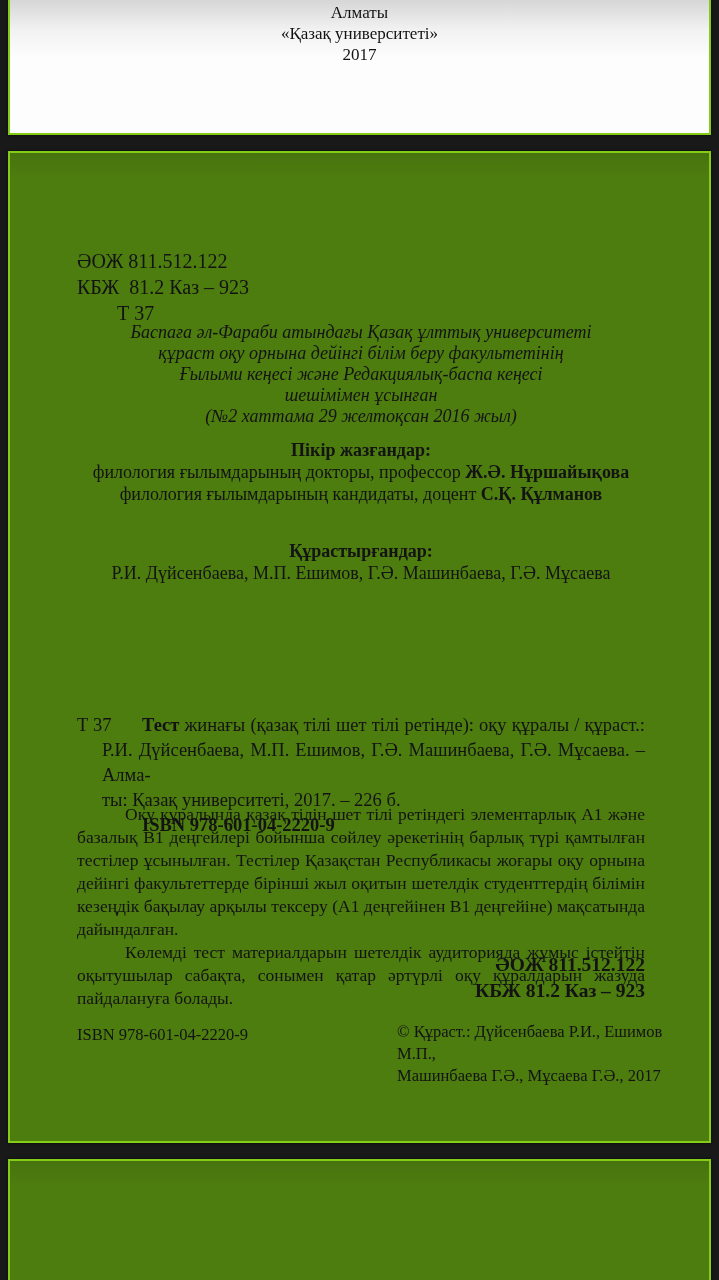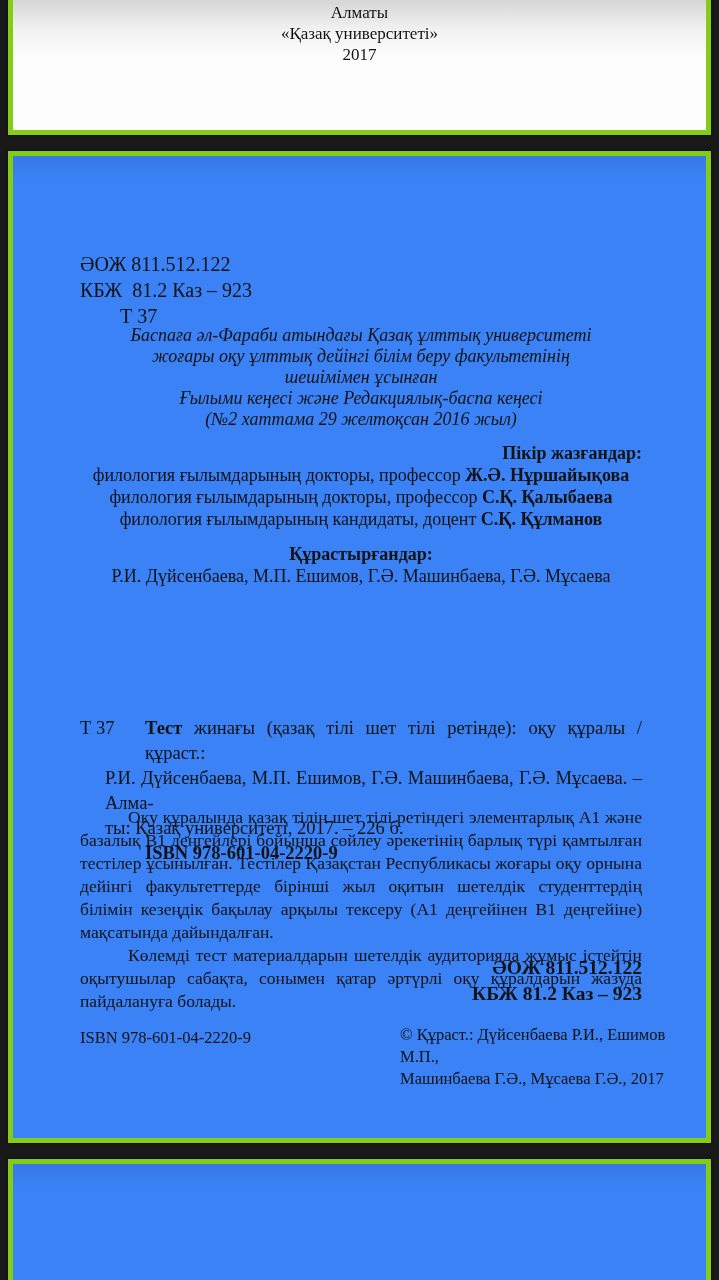--- a/index.html
+++ b/index.html
@@ -9,22 +9,22 @@
     overflow: hidden;
     font-family: "Liberation Serif", "DejaVu Serif", serif;
     color: #131313;
     -webkit-font-smoothing: antialiased;
   }
   .viewport { position: relative; width: 719px; height: 1280px; }
 
   .page {
     position: absolute;
     left: 8px; width: 703px;
-    background: #3b82f6;
-    border: 5px solid #84cc16;
+    background: #4d7c0f;
+    border: 2px solid #84cc16;
     box-sizing: border-box;
     box-shadow: 0 0 3px rgba(0,0,0,0.6);
   }
   .page-top {
     top: 0; height: 135px;
     background: linear-gradient(180deg, #d6d6d6 0px, #f2f2f2 30px, #fdfdfd 58px);
     border-top: none;
   }
   .page-main { top: 151px; height: 992px; }
   .page-main::before, .page-next::before {
@@ -46,21 +46,21 @@
 
   .b-udc { top: 95px; font-size: 20px; line-height: 26px; }
   .b-udc .indent { padding-left: 40px; }
 
   .b-approval {
     top: 169px; text-align: center;
     font-style: italic; font-size: 18px; line-height: 21px;
   }
 
   .b-reviewers { top: 286px; text-align: center; font-size: 18px; line-height: 22px; }
-  .b-reviewers .h { font-weight: bold; text-align: right; }
+  .b-reviewers .h { font-weight: bold; }
   .bi { font-weight: bold; }
 
   .b-compilers { top: 387px; text-align: center; font-size: 18px; line-height: 22px; }
   .b-compilers .h { font-weight: bold; }
 
   .b-catalog { top: 560px; font-size: 18.5px; line-height: 25px; }
   .b-catalog .code { position: absolute; left: 0; top: 0; }
   .b-catalog .l { text-align: justify; }
   .b-catalog .l1 { padding-left: 65px; text-align-last: justify; }
   .b-catalog .l2 { padding-left: 25px; text-align-last: justify; }
@@ -92,30 +92,29 @@
   <section class="page page-main">
 
     <div class="blk b-udc">
       <div>ӘОЖ 811.512.122</div>
       <div>КБЖ&nbsp; 81.2 Каз – 923</div>
       <div class="indent">Т 37</div>
     </div>
 
     <div class="blk b-approval">
       <div>Баспаға әл-Фараби атындағы Қазақ ұлттық университеті</div>
-      <div>жоғары оқу ұлттық дейінгі білім беру факультетінің</div>
+      <div>құраст оқу орнына дейінгі білім беру факультетінің</div>
+      <div>Ғылыми кеңесі және Редакциялық-баспа кеңесі</div>
       <div>шешімімен ұсынған</div>
-      <div>Ғылыми кеңесі және Редакциялық-баспа кеңесі</div>
       <div>(№2 хаттама 29 желтоқсан 2016 жыл)</div>
     </div>
 
     <div class="blk b-reviewers">
       <div class="h">Пікір жазғандар:</div>
       <div><span>филология ғылымдарының докторы, профессор </span><span class="bi">Ж.Ә. Нұршайықова</span></div>
-      <div><span>филология ғылымдарының докторы, профессор </span><span class="bi">С.Қ. Қалыбаева</span></div>
       <div><span>филология ғылымдарының кандидаты, доцент </span><span class="bi">С.Қ. Құлманов</span></div>
     </div>
 
     <div class="blk b-compilers">
       <div class="h">Құрастырғандар:</div>
       <div>Р.И. Дүйсенбаева, М.П. Ешимов, Г.Ә. Машинбаева, Г.Ә. Мұсаева</div>
     </div>
 
     <div class="blk b-catalog">
       <span class="code">Т 37</span>

